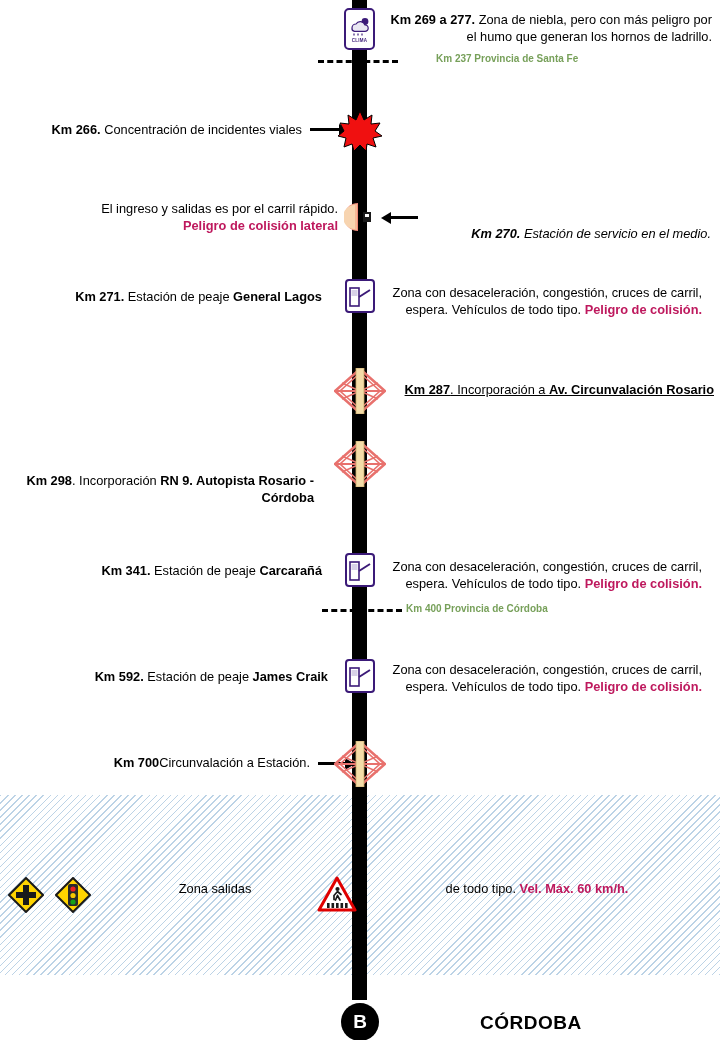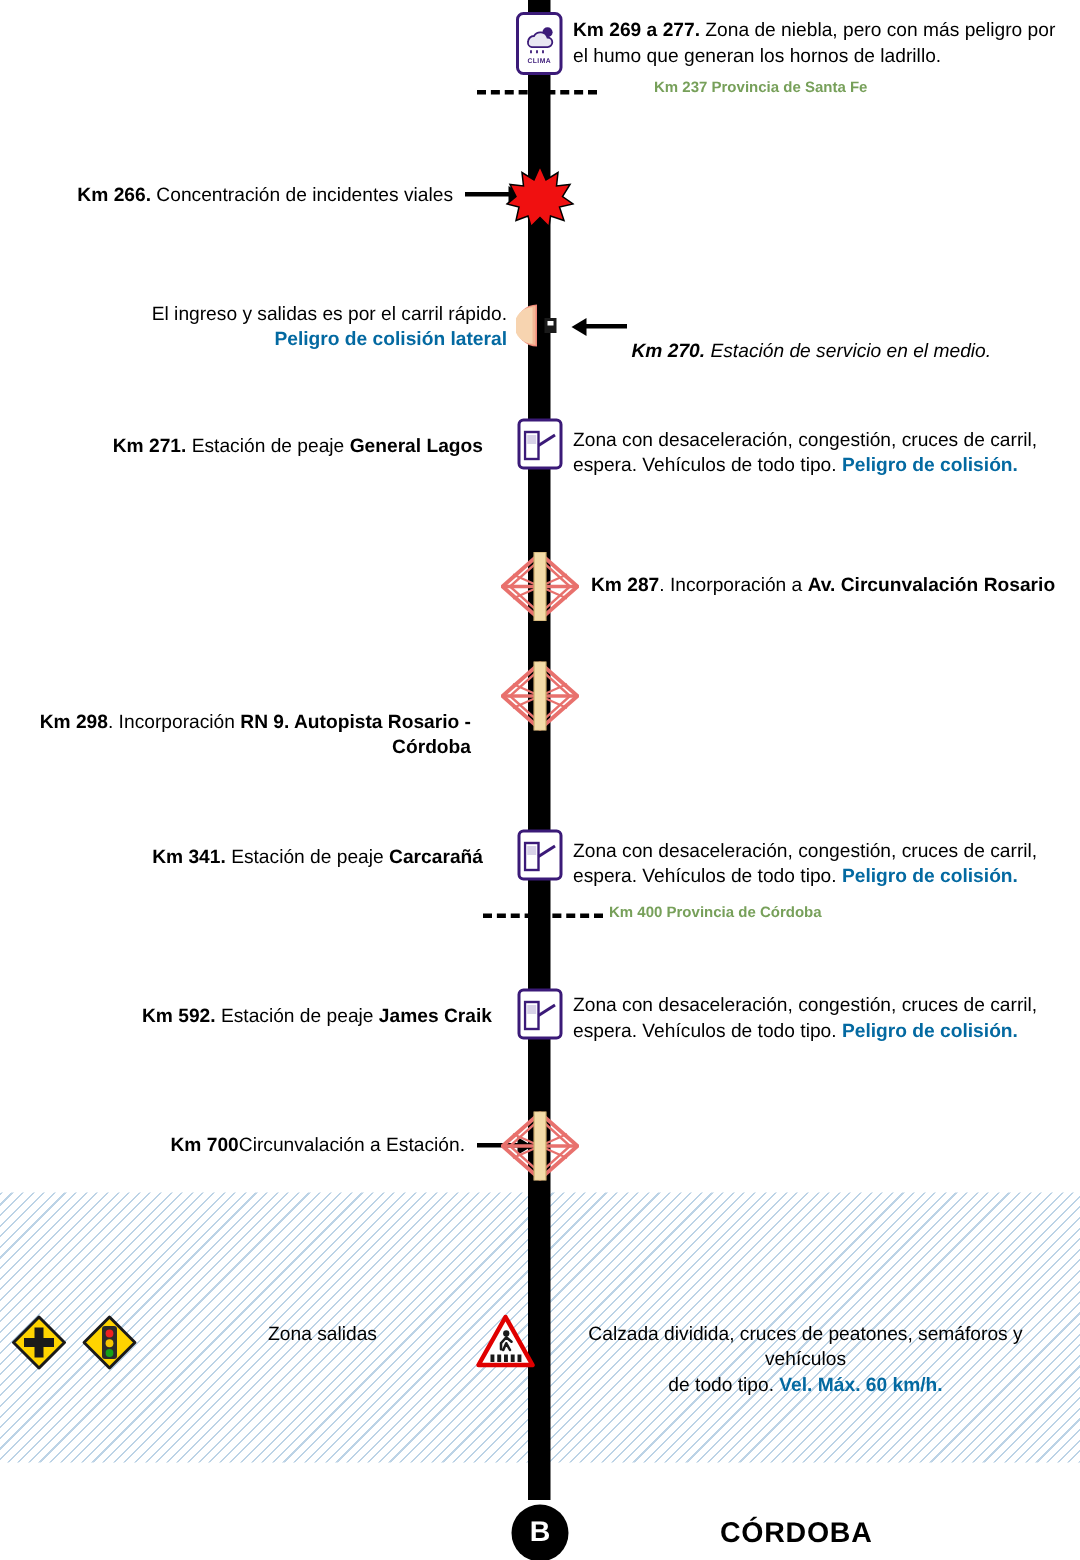--- a/index.html
+++ b/index.html
@@ -59,24 +59,24 @@
   }
 
   
   .txt {
     position: absolute;
     font-size: 12.8px;
     line-height: 17px;
     z-index: 5;
   }
   .txt.right { text-align: right; }
-  .txt.left  { text-align: left; }
+  .txt.left  { text-align: right; }
   .txt.center{ text-align: center; }
   .b { font-weight: bold; }
-  .red { color: #0369a1; font-weight: bold; }
+  .red { color: #be185d; font-weight: bold; }
 
   
   .arrow {
     position: absolute;
     height: 3px;
     background: #000000;
     z-index: 5;
   }
   .arrow::after {
     content: "";
@@ -212,21 +212,21 @@
   <svg width="52" height="46" viewBox="0 0 52 46">
     <path d="M26 1 L51 23 L26 45 L1 23 Z" fill="none" stroke="#e8716d" stroke-width="2.6"></path>
     <path d="M26 5 L46 23 L26 41 L6 23 Z" fill="none" stroke="#e8716d" stroke-width="1.6"></path>
     <line x1="1" y1="23" x2="51" y2="23" stroke="#e8716d" stroke-width="2.2"></line>
     <line x1="8" y1="15" x2="44" y2="31" stroke="#e8716d" stroke-width="1.4"></line>
     <line x1="8" y1="31" x2="44" y2="15" stroke="#e8716d" stroke-width="1.4"></line>
     <rect x="22" y="0" width="8" height="46" fill="#f3dca8"></rect>
     <rect x="22" y="0" width="8" height="46" fill="none" stroke="#c9a86a" stroke-width="0.8"></rect>
   </svg>
 </div>
-<div class="txt left" style="left:394px; top:381px; width:320px;">
+<div class="txt left" style="left:394px; top:381px; width:320px;text-decoration:underline;">
   <span class="b">Km 287</span><span>. Incorporación a </span><span class="b">Av. Circunvalación  Rosario</span>
 </div>
 
 <div class="txt right" style="left:8px; top:472px; width:306px;">
   <span class="b">Km 298</span><span>.  Incorporación </span><span class="b">RN 9. Autopista Rosario - Córdoba</span>
 </div>
 <div class="icon interchange" style="left:334px; top:441px;">
   <svg width="52" height="46" viewBox="0 0 52 46">
     <path d="M26 1 L51 23 L26 45 L1 23 Z" fill="none" stroke="#e8716d" stroke-width="2.6"></path>
     <path d="M26 5 L46 23 L26 41 L6 23 Z" fill="none" stroke="#e8716d" stroke-width="1.6"></path>
@@ -313,18 +313,17 @@
     <g fill="#1a1a1a">
       <rect x="10" y="27" width="2.6" height="5"></rect>
       <rect x="14.5" y="27" width="2.6" height="5"></rect>
       <rect x="19" y="27" width="2.6" height="5"></rect>
       <rect x="23.5" y="27" width="2.6" height="5"></rect>
       <rect x="28" y="27" width="2.6" height="5"></rect>
     </g>
   </svg>
 </div>
 <div class="txt center" style="left:372px; top:880px; width:330px;">
-  <div>Calzada dividida, cruces de peatones, semáforos y vehículos</div>
   <div><span>de todo tipo. </span><span class="red">Vel. Máx.  60 km/h.</span></div>
 </div>
 
 <div class="node-b" style="left:341px; top:1003px;">B</div>
 <div class="city-label" style="left:480px; top:1012px;">CÓRDOBA</div>
 
 </body></html>

